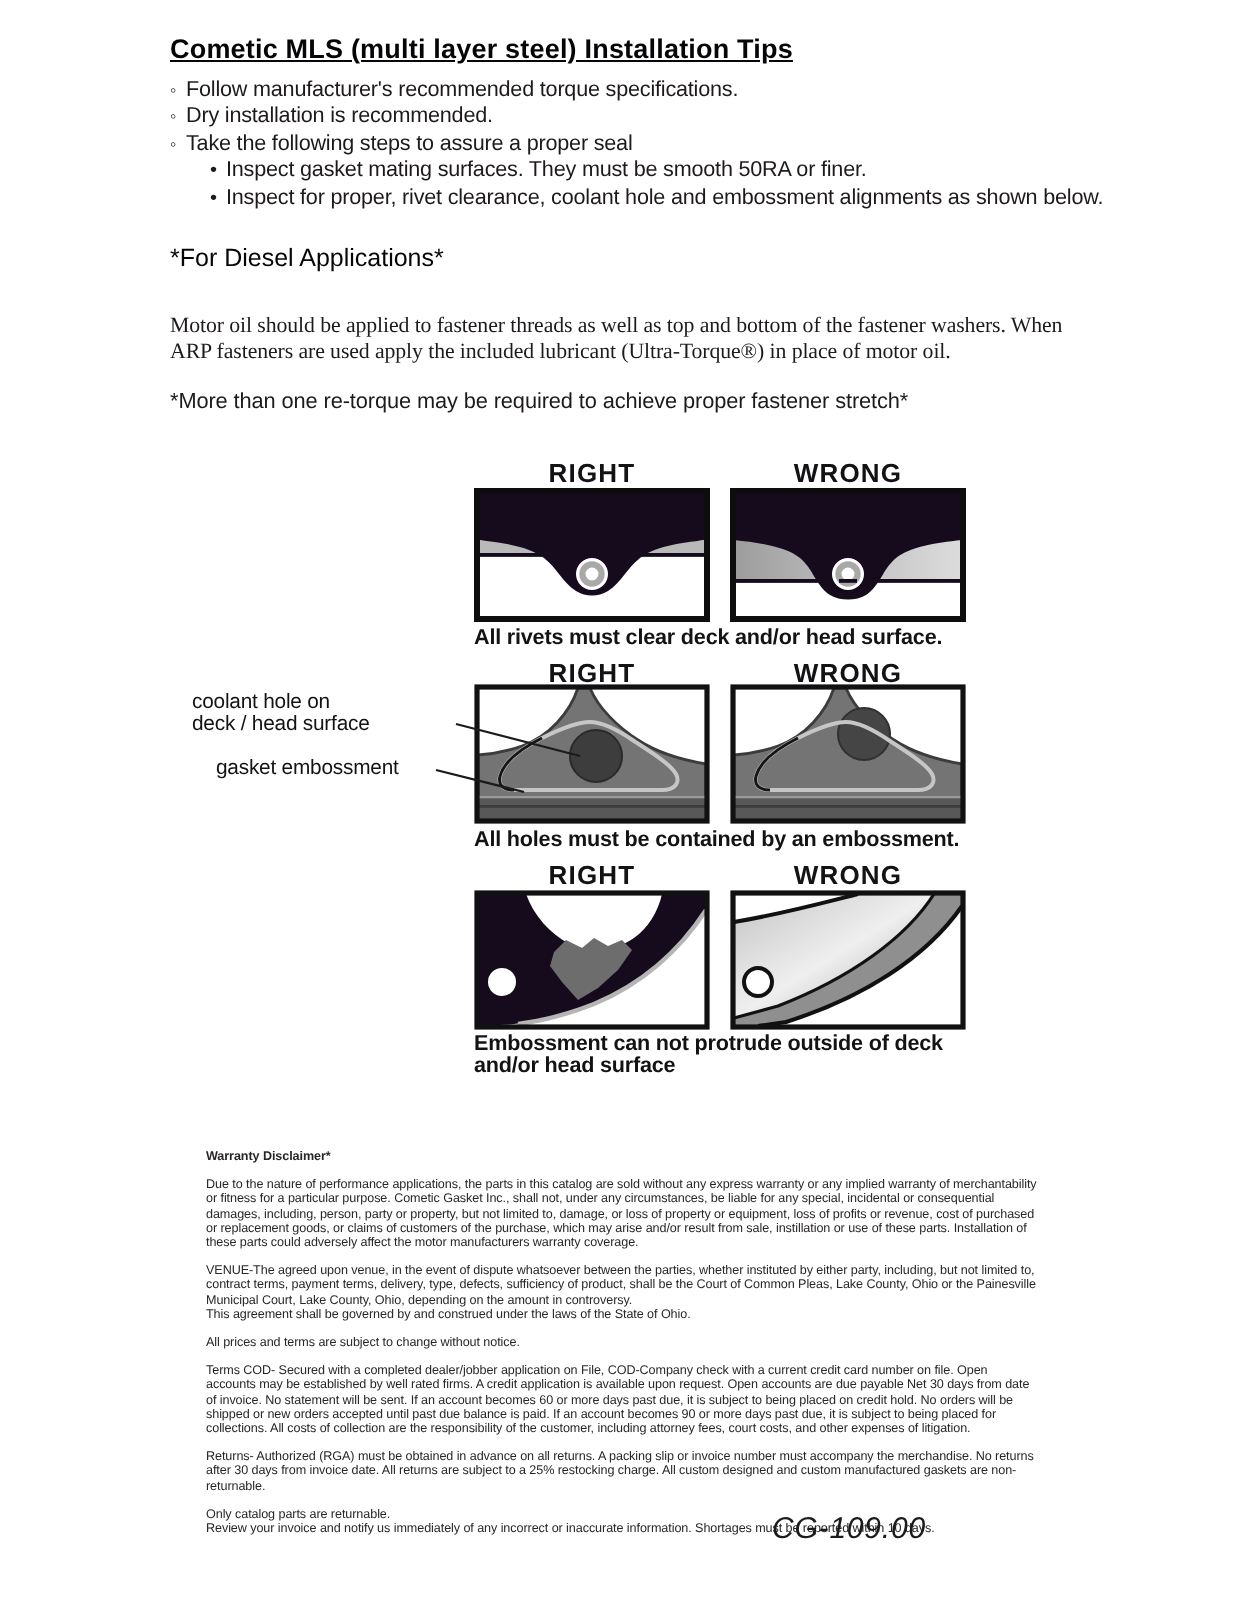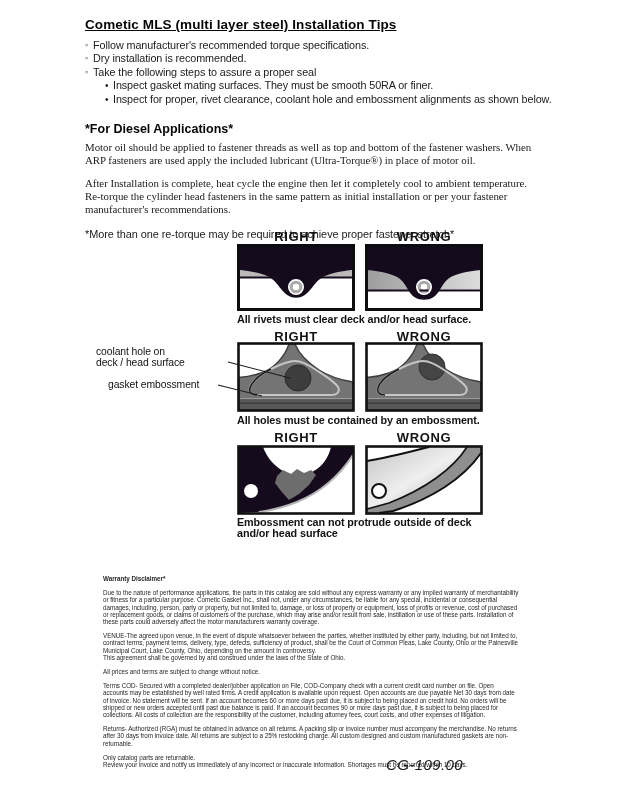--- a/index.html
+++ b/index.html
@@ -9,21 +9,21 @@
   }
   
   .textblock{position:absolute;left:85px;top:17px;width:452px;}
   .title{font-size:13.5px;font-weight:bold;text-decoration:underline;color:#060608;
          letter-spacing:.1px;margin:0 0 7px 0;}
   .bullet-line{display:flex;font-size:10.8px;line-height:13.4px;white-space:nowrap;letter-spacing:-.1px;}
   .bullet-line .b{width:8px;flex:0 0 8px;font-size:9px;line-height:13.4px;text-align:left;}
   .sub-bullet-line{display:flex;font-size:10.8px;line-height:13.4px;white-space:nowrap;
                    letter-spacing:-.1px;padding-left:20px;}
   .sub-bullet-line .b{width:8px;flex:0 0 8px;font-size:10px;line-height:13.4px;}
-  .diesel-heading{font-size:12.5px;font-weight:bold;color:#060608;margin:16px 0 5px 0;}
+  .diesel-heading{font-size:12.5px;font-weight:normal;color:#060608;margin:16px 0 21px 0;}
   .para{font-size:10.9px;line-height:13px;letter-spacing:-.05px;margin:0 0 10px 0;width:448px;font-family:Liberation Serif, serif;}
   .note{font-size:10.9px;letter-spacing:-.05px;margin-top:12px;}
   
   .diagrams{position:absolute;left:0;top:225px;width:579px;height:320px;}
   .dg-label{position:absolute;width:118px;text-align:center;font-size:13px;font-weight:600;
             letter-spacing:.6px;color:#131315;}
   .dg-panel{position:absolute;width:118px;display:block;}
   .dg-caption{position:absolute;left:237px;font-size:10.8px;font-weight:bold;color:#131315;
               white-space:nowrap;letter-spacing:-.1px;}
   .annotation{position:absolute;font-size:10.4px;line-height:11.3px;color:#131315;
@@ -62,21 +62,20 @@
       <span class="b">•</span>
       <span>Inspect gasket mating surfaces.  They must be smooth 50RA or finer.</span>
     </div>
     <div class="sub-bullet-line">
       <span class="b">•</span>
       <span>Inspect for proper, rivet clearance, coolant hole and embossment alignments as shown below.</span>
     </div>
 
     <div class="diesel-heading">*For Diesel Applications*</div>
     <p class="para">Motor oil should be applied to fastener threads as well as top and bottom of the fastener washers. When ARP fasteners are used apply the included lubricant (Ultra-Torque®) in place of motor oil.</p>
-    <p class="para">After Installation is complete, heat cycle the engine then let it completely cool to ambient temperature. Re-torque the cylinder head fasteners in the same pattern as initial installation or per your fastener manufacturer's recommendations.</p>
     <p class="note">*More than one re-torque may be required to achieve proper fastener stretch*</p>
   </div>
 
   <div class="diagrams">
 
     <div class="dg-label" style="left:237px;top:4px;">RIGHT</div>
     <div class="dg-label" style="left:365px;top:4px;">WRONG</div>
 
     <svg class="dg-panel" style="left:237px;top:19px;" width="118" height="67" viewBox="0 0 118 67">
       <rect x="0" y="0" width="118" height="67" fill="#ffffff"></rect>

